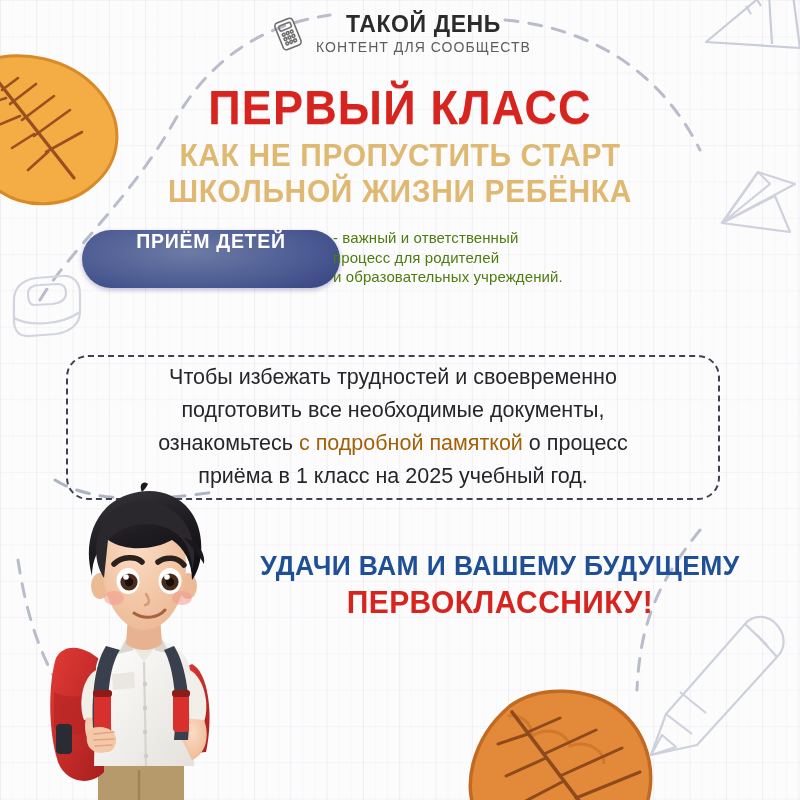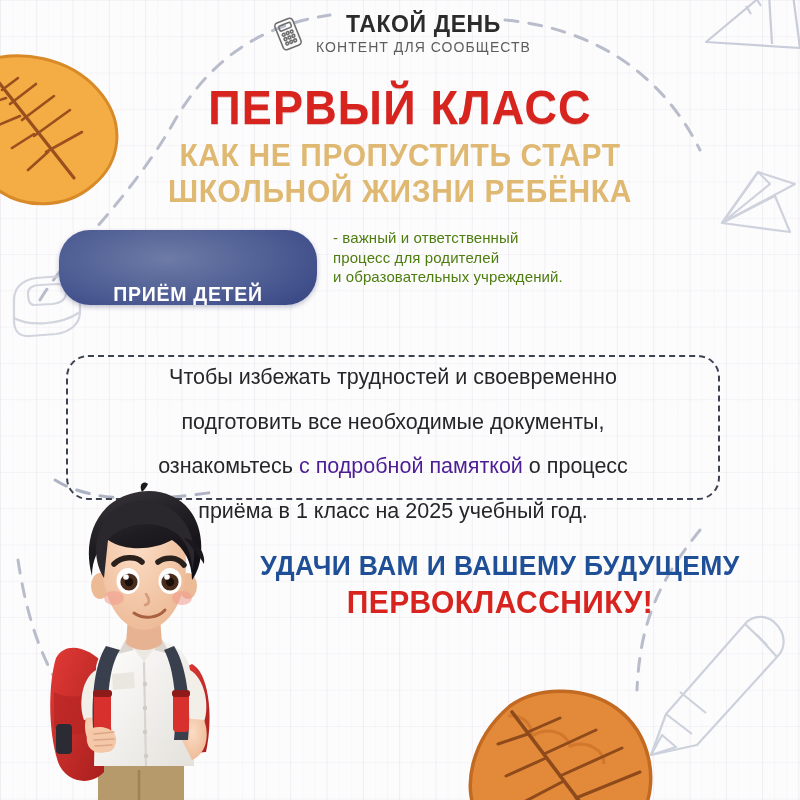--- a/index.html
+++ b/index.html
@@ -90,32 +90,32 @@
     letter-spacing: 0.6px;
     line-height: 1.18;
     color: #dfb871;
     transform: scaleY(1.04);
   }
   .h-sub div { display: block; }
 
   
   .badge {
     position: absolute;
-    left: 59px;
+    left: 82px;
     top: 230px;
     width: 258px;
-    height: 75px;
+    height: 58px;
     border-radius: 31px;
     background:
       radial-gradient(120% 150% at 42% 38%, #6d7ba6 0%, #4c5b92 38%, #2f3e7e 70%, #27336b 100%);
     box-shadow: 0 2px 5px rgba(40,50,100,0.30);
     display: flex;
     flex-direction: column;
     align-items: center;
-    justify-content: flex-end;
+    justify-content: flex-start;
     color: #ffffff;
     font-size: 19.5px;
     font-weight: 700;
     letter-spacing: 0.7px;
     line-height: 1.14;
     text-align: center;
   }
   .lead {
     position: absolute;
     left: 333px;
@@ -135,32 +135,31 @@
     left: 66px;
     top: 355px;
     width: 654px;
     height: 145px;
     box-sizing: border-box;
     border: 2px dashed #3c4252;
     border-radius: 22px;
     display: flex;
     flex-direction: column;
     align-items: center;
-    justify-content: flex-start;
+    justify-content: space-between;
     padding: 6px 16px;
-    gap: 15px;
   }
   .note-line {
     font-size: 21.5px;
     line-height: 1.38;
     color: #26262a;
     text-align: center;
     white-space: nowrap;
   }
-  .note-hl { color: #4c1d95; }
+  .note-hl { color: #a16207; }
 
   
   .close-1 {
     position: absolute;
     top: 551px; left: 0; right: 0;
     text-align: center;
     padding-left: 200px;
     font-size: 26.5px;
     font-weight: 700;
     letter-spacing: 0.4px;

